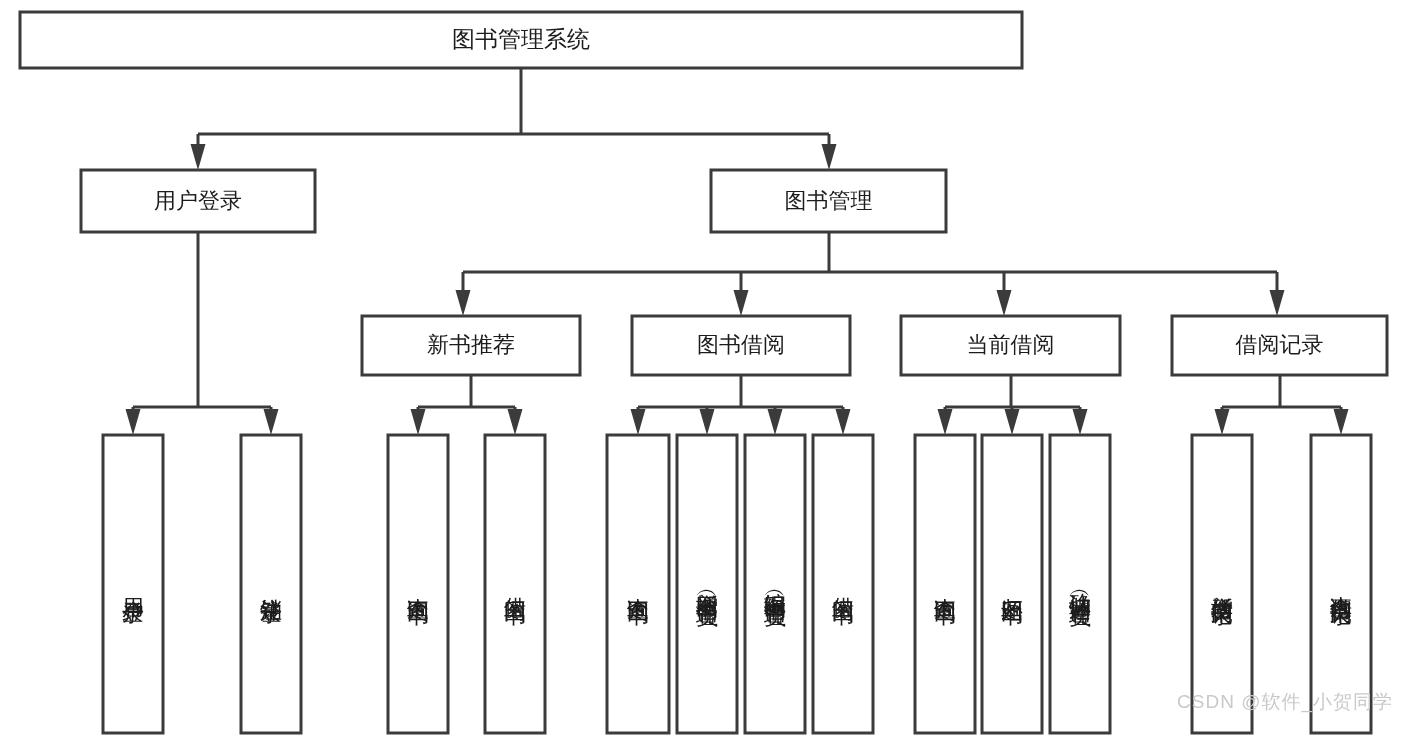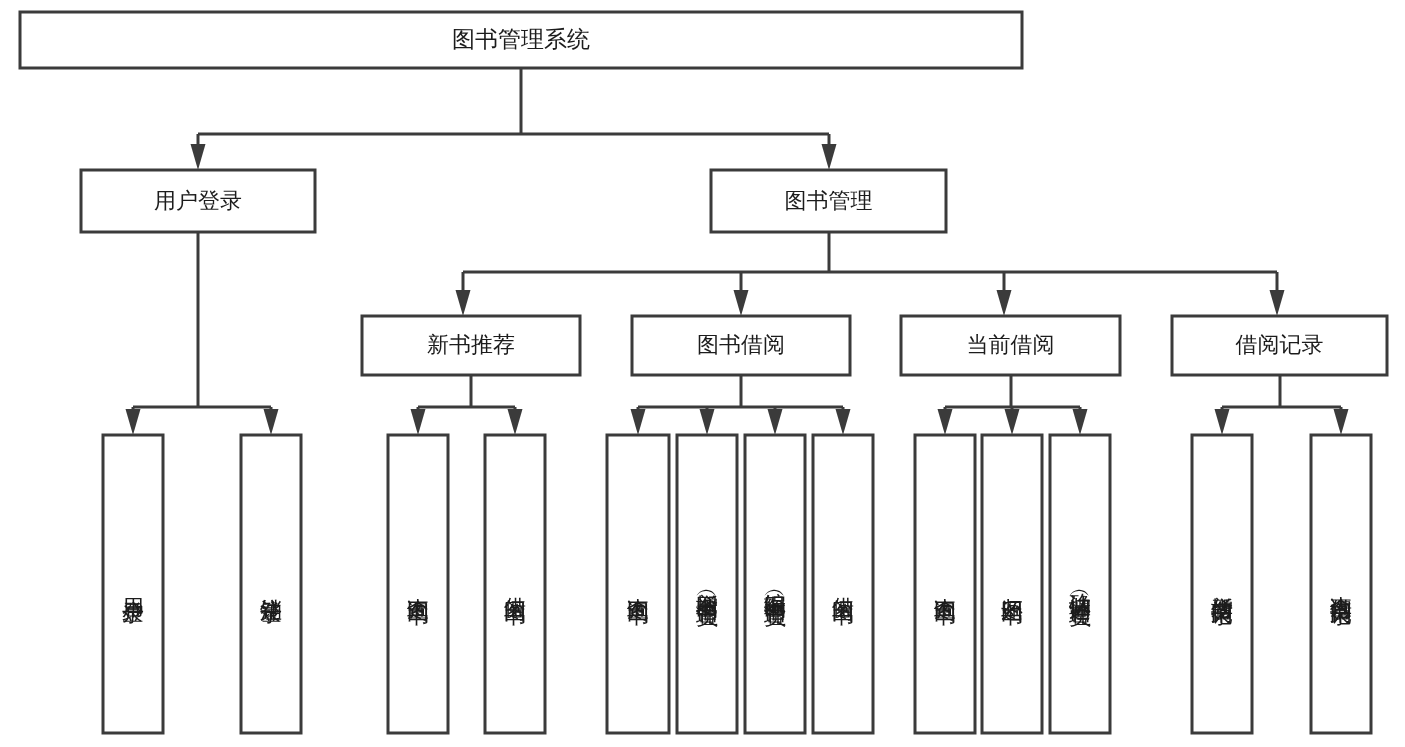--- a/index.html
+++ b/index.html
@@ -219,13 +219,14 @@
         <span class="leaf-label">确认归还（管理员）</span>
       </div>
       <div class="leaf-label-wrap" style="left: 1192px; top: 435px; width: 60px; height: 298px;">
         <span class="leaf-label">新增借阅记录</span>
       </div>
       <div class="leaf-label-wrap" style="left: 1311px; top: 435px; width: 60px; height: 298px;">
         <span class="leaf-label">查询借阅记录</span>
       </div>
     </div>
 
+  <div class="watermark">CSDN @软件_小贺同学</div>
 </div>
 
 </body></html>

